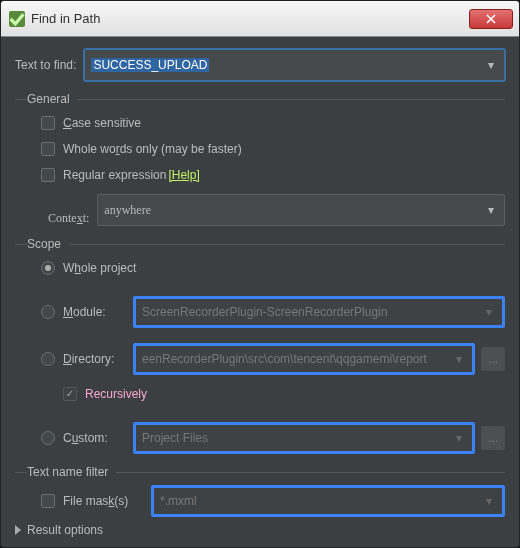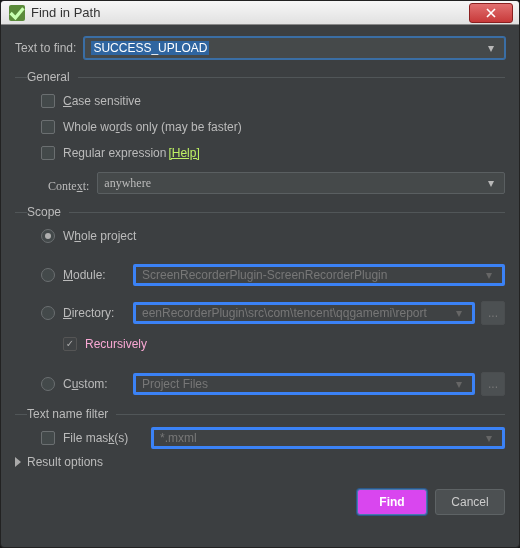--- a/index.html
+++ b/index.html
@@ -16,21 +16,21 @@
     width: 520px;
     height: 548px;
     background: #3c3f41;
     border: 1px solid #222;
     border-radius: 4px;
     overflow: hidden;
     box-shadow: 0 0 8px rgba(0,0,0,.4);
   }
   
   .titlebar {
-    height: 24px;
+    height: 36px;
     background: linear-gradient(#f7f7f7,#e1e1e1);
     display: flex;
     align-items: center;
     padding: 0 6px 0 8px;
     border-bottom: 1px solid #888;
     color: #333;
     font-size: 13px;
   }
   .title-icon {
     width: 16px; height: 16px;
@@ -55,21 +55,21 @@
     padding: 12px 14px 14px 14px;
   }
 
   .row { display: flex; align-items: center; margin-bottom: 8px; }
   .label { color: #bbb; margin-right: 8px; white-space: nowrap; }
   .underline { text-decoration: underline; }
   .link { color: #bef264; text-decoration: underline; cursor: pointer; margin-left: 2px; }
 
   .combo {
     flex: 1;
-    height: 22px;
+    height: 32px;
     display: flex;
     align-items: center;
     padding: 0 6px;
     color: #bbb;
     font-size: 12px;
     background: #45494a;
     border: 1px solid #5a5f61;
     border-radius: 2px;
     position: relative;
   }

